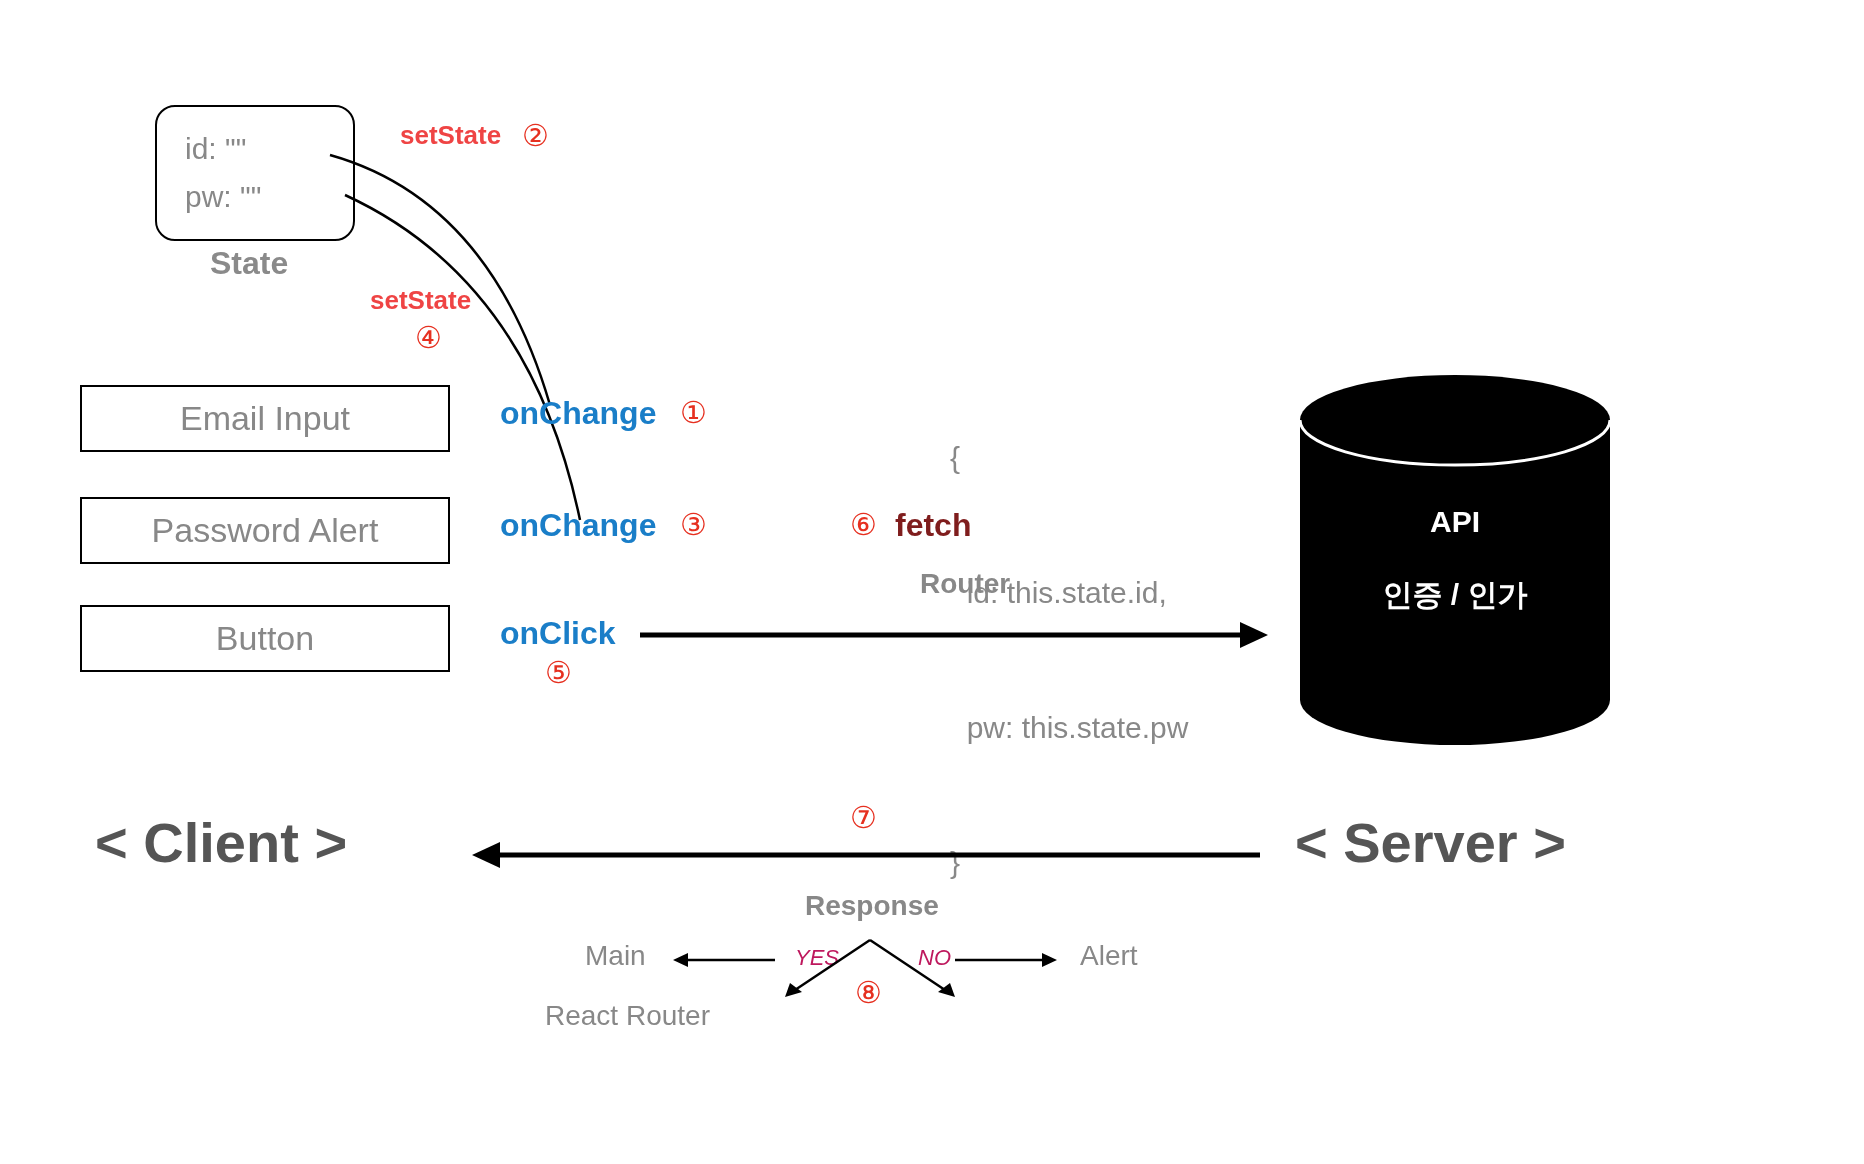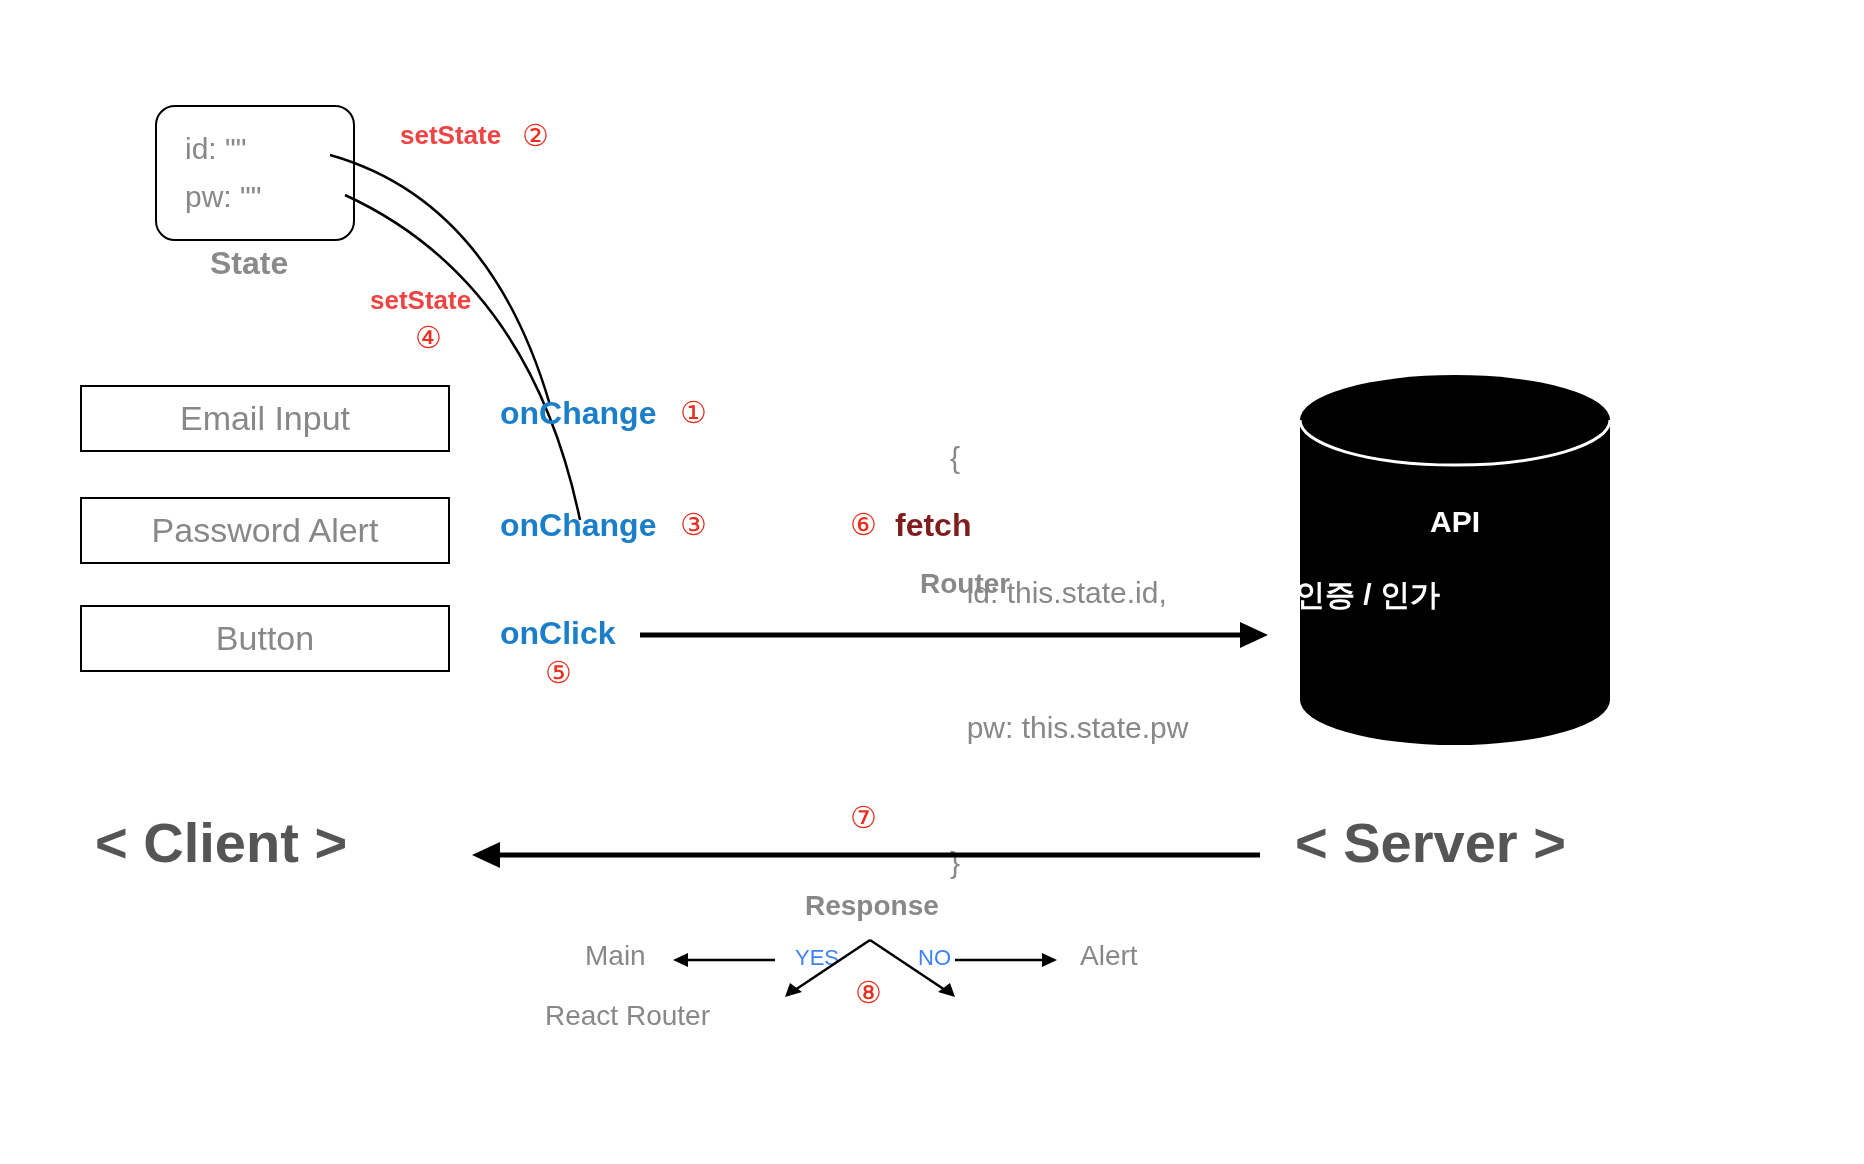--- a/index.html
+++ b/index.html
@@ -88,37 +88,39 @@
     .db-label {
       font-size: 30px;
       font-weight: 700;
       color: #fff;
       text-align: center;
     }
     .db-sub {
       font-size: 30px;
       font-weight: 600;
       color: #fff;
+      text-align: center;
     }
     
     
     .section-head {
       font-size: 56px;
       font-weight: 800;
       color: #555;
     }
     
     
     .resp-leaf {
       font-size: 28px;
       color: #888;
     }
     .resp-yn {
       font-size: 22px;
-      color: #3b82f6;
+      color: #be185d;
+      font-style: italic;
     }
   </style>
 </head>
 <body>
 
 <div class="canvas">
 
   <div class="abs state-box" style="left:155px; top:105px; width:200px;">
     <div>
       <span>id:</span>

